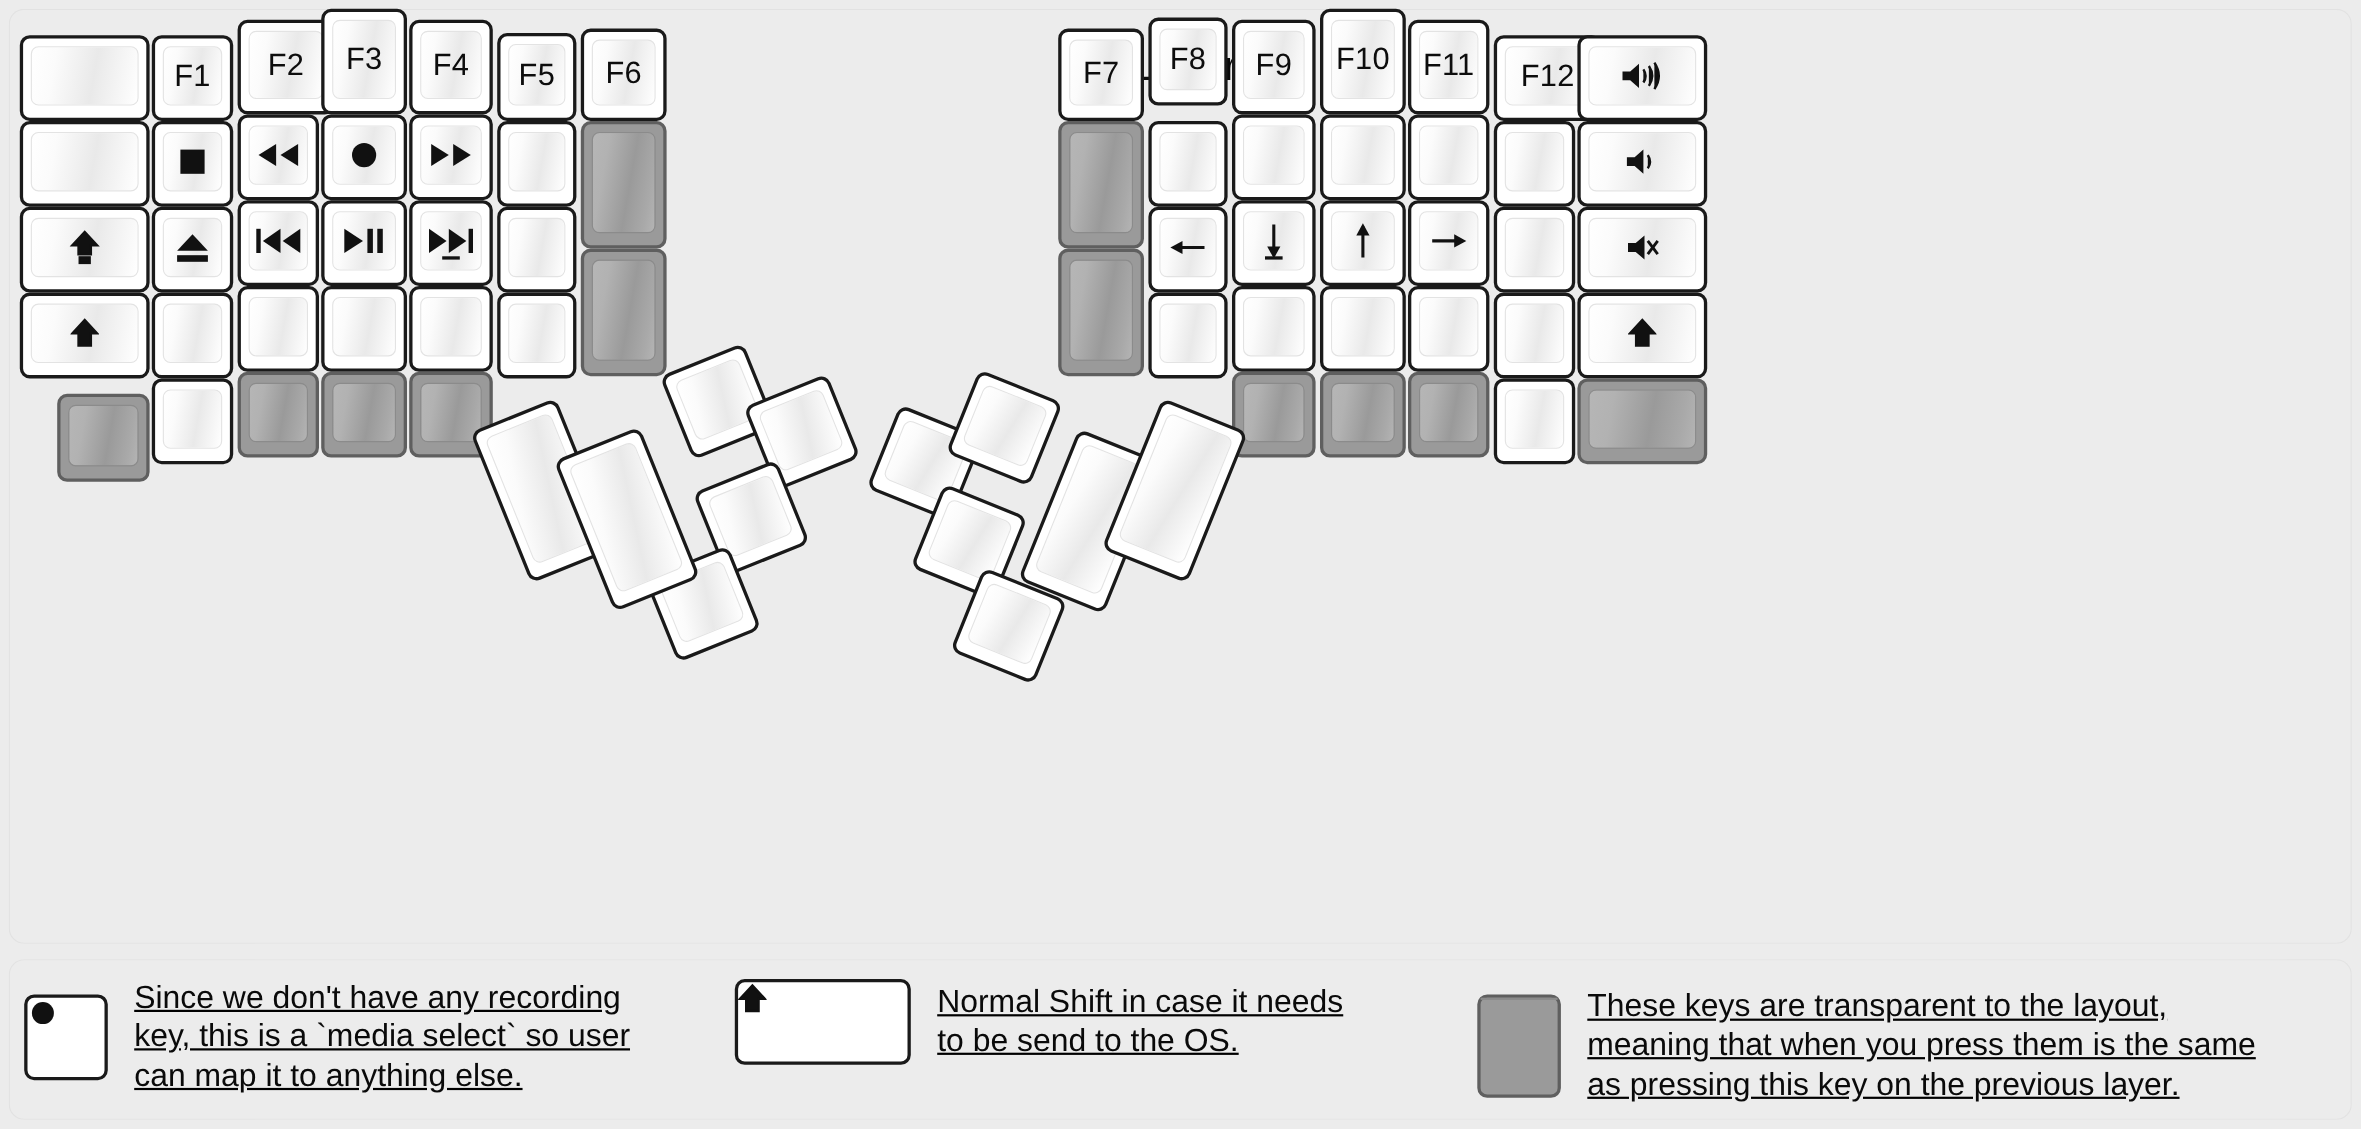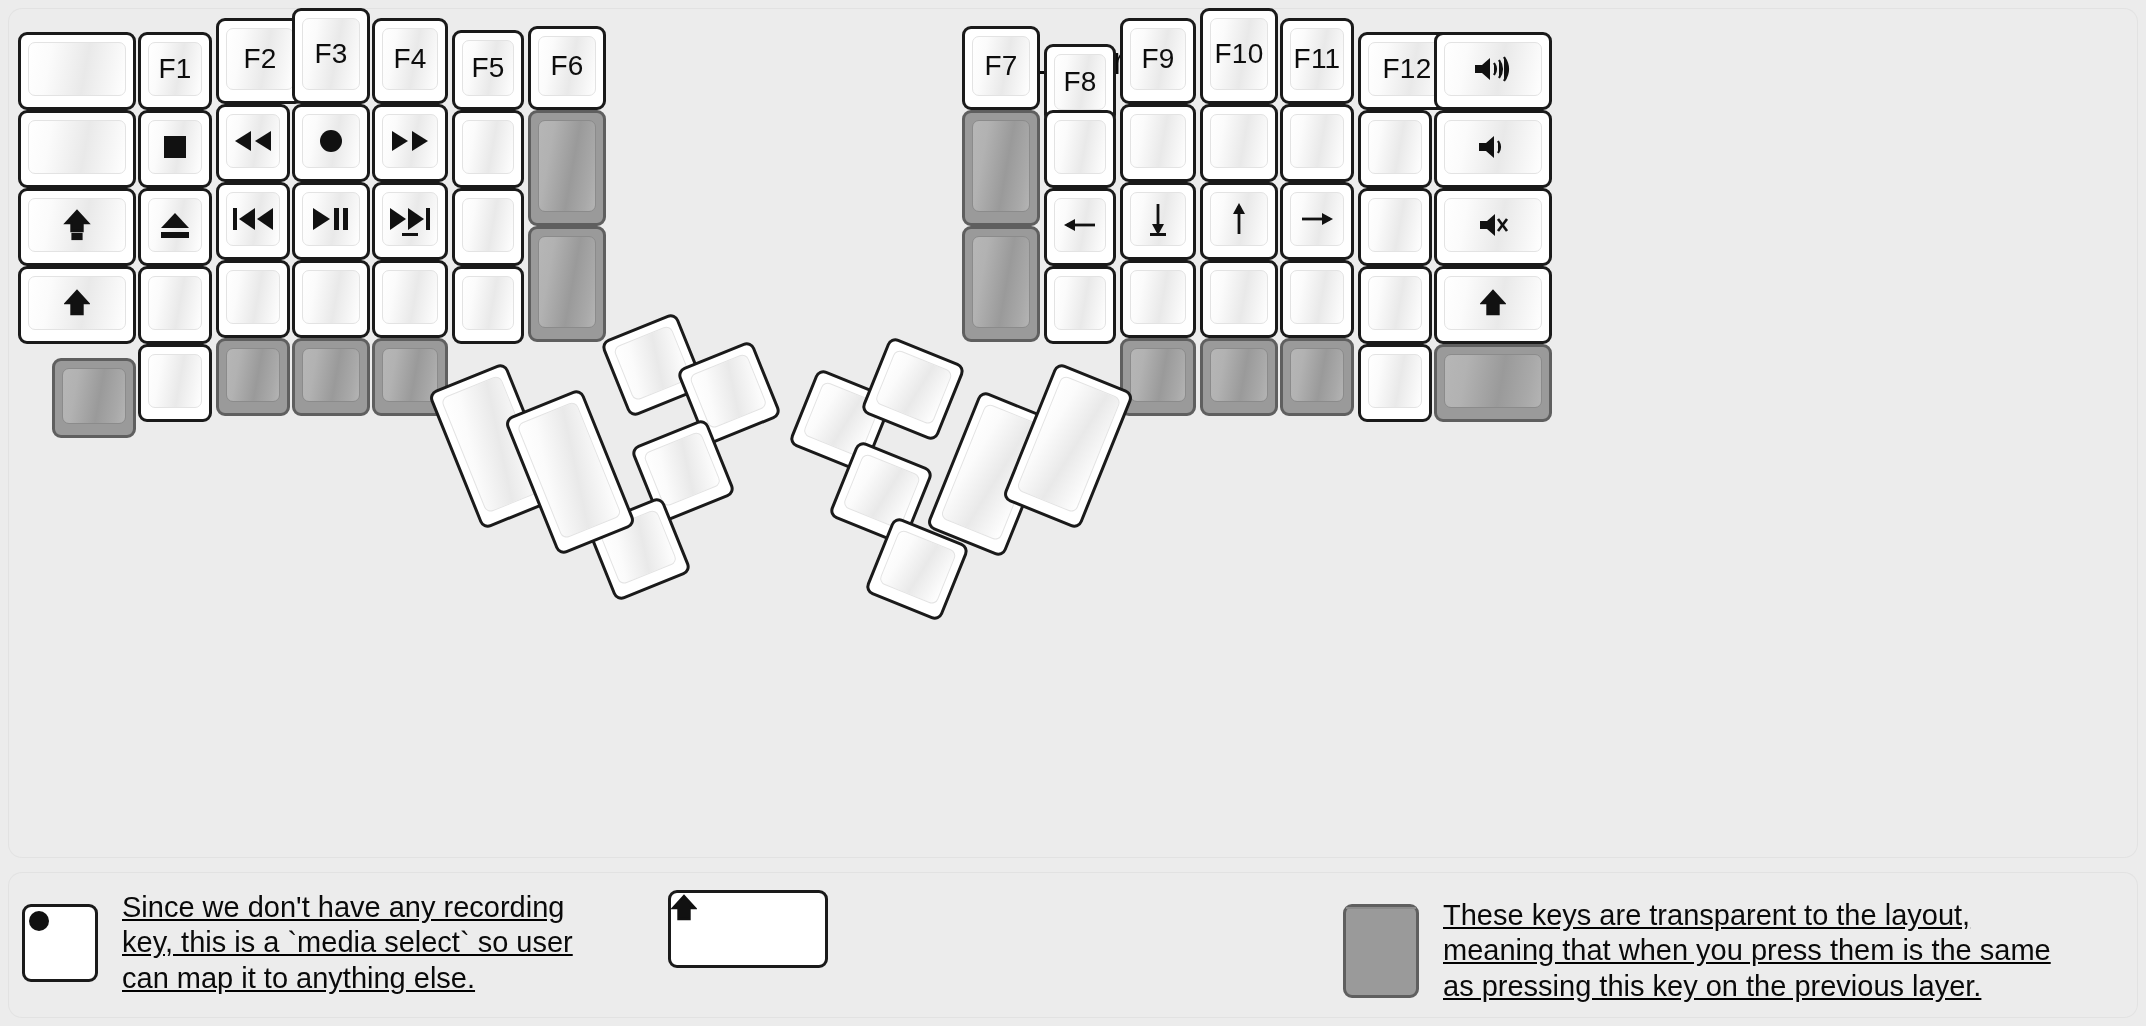--- a/index.html
+++ b/index.html
@@ -264,21 +264,21 @@
       <div class="cap">
         <span class="lbl">F7</span>
       </div>
     </div>
     <div class="key trans" style="left: 962px; top: 110px; width: 78px; height: 116px;">
       <div class="cap"></div>
     </div>
     <div class="key trans" style="left: 962px; top: 226px; width: 78px; height: 116px;">
       <div class="cap"></div>
     </div>
-    <div class="key" style="left: 1044px; top: 44px; width: 72px; height: 80px;">
+    <div class="key" style="left: 1044px; top: 16px; width: 72px; height: 80px;">
       <div class="cap">
         <span class="lbl">F8</span>
       </div>
     </div>
     <div class="key" style="left: 1044px; top: 110px; width: 72px; height: 78px;">
       <div class="cap"></div>
     </div>
     <div class="key" style="left: 1044px; top: 188px; width: 72px; height: 78px;">
       <div class="cap">
         <svg class="ic" width="36" height="22" viewBox="0 0 36 22">
@@ -463,20 +463,22 @@
 </div>
 
 <div class="legend-item" id="leg1" style="left:668px;width:580px;">
   <div class="legend-key" style="width:160px;">
     <div class="cap">
       <svg class="ic" width="26" height="30" viewBox="0 0 26 30">
         <path d="M13 3 L24 15 L18.5 15 L18.5 26 L7.5 26 L7.5 15 L2 15 Z" fill="none" stroke="#111" stroke-width="2.4"></path>
       </svg>
     </div>
   </div>
+  <div class="legend-text">Normal Shift in case it needs
+to be send to the OS.</div>
 </div>
 
 <div class="legend-item" id="leg2" style="left:1343px;width:840px;top:882px;margin-top:16px;">
   <div class="legend-key trans" style="height:94px;">
     <div class="cap"></div>
   </div>
   <div class="legend-text">These keys are transparent to the layout,
 meaning that when you press them is the same
 as pressing this key on the previous layer.</div>
 </div>

